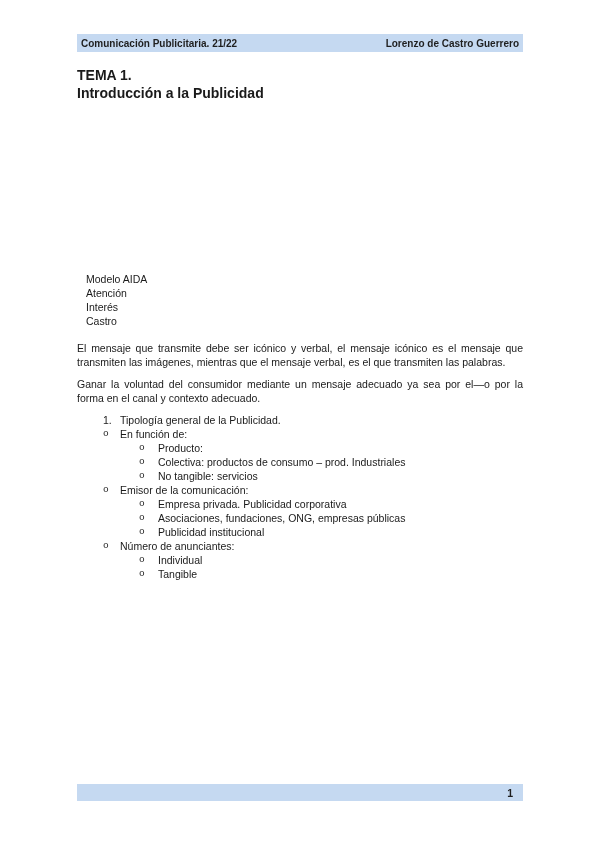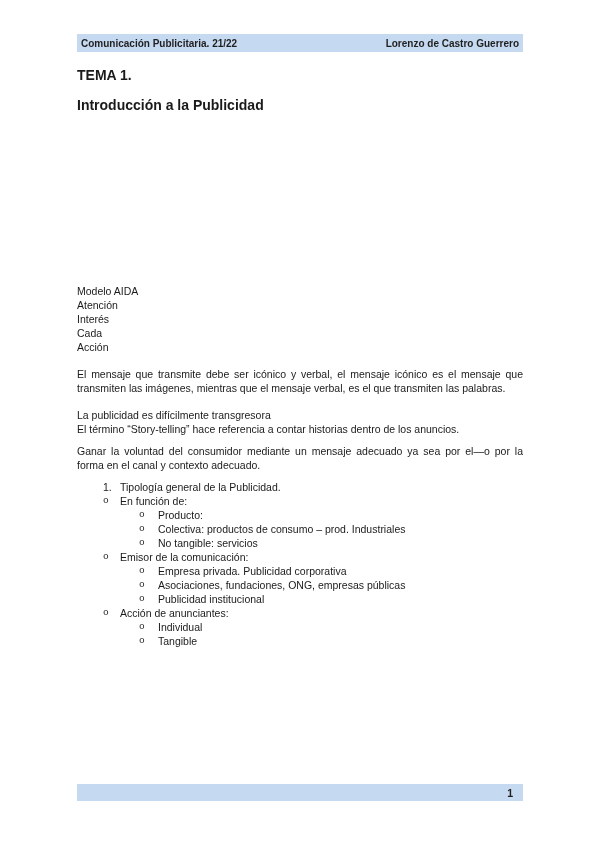--- a/index.html
+++ b/index.html
@@ -31,23 +31,23 @@
     font-size: 10.5px; font-weight: 700; color: #1f1f1f;
   }
 
   
   .content {
     position: absolute; top: 52px; left: 77px; width: 446px;
     font-size: 10.5px; line-height: 14px;
   }
   .title { text-align: left; font-weight: 700; font-size: 14px; line-height: 18px; }
   .title-1 { margin-top: 14px; }
-  .title-2 { margin-top: 12px; }
+  .title-2 { margin-top: 0; }
 
-  .aida-block { margin-top: 170px; }
+  .aida-block { margin-top: 170px; margin-left: 9px; }
   .aida-block div { line-height: 14px; }
 
   .para { margin-top: 13px; text-align: justify; }
   .para.tight-7 { margin-top: 7px; }
   .para.tight-8 { margin-top: 8px; }
   .para.no-justify { text-align: left; }
   .two-lines div { line-height: 14px; }
 
   
   .list-block { margin-top: 8px; }
@@ -72,31 +72,26 @@
 
   <div class="content">
 
     <div class="title title-1">TEMA 1.</div>
     <div class="title title-2">Introducción a la Publicidad</div>
 
     <div class="aida-block">
       <div>Modelo AIDA</div>
       <div>Atención</div>
       <div>Interés</div>
-      <div>Cada</div>
-      <div>Acción</div>
+      <div>Castro</div>
     </div>
 
 
     <p class="para">El mensaje que transmite debe ser icónico y verbal, el mensaje icónico es el mensaje que transmiten las imágenes, mientras que el mensaje verbal, es el que transmiten las palabras.</p>
 
-    <div class="para no-justify two-lines">
-      <div>La publicidad es difícilmente transgresora</div>
-      <div>El término “Story-telling” hace referencia a contar historias dentro de los anuncios.</div>
-    </div>
 
 
     <p class="para tight-8">Ganar la voluntad del consumidor mediante un mensaje adecuado ya sea por el—o por la forma en el canal y contexto adecuado.</p>
 
     <div class="list-block">
 
       <div class="list-row row-a row-num">
         <span class="marker">1.</span>
         <span class="list-heading-text">Tipología general de la Publicidad.</span>
       </div>
@@ -130,21 +125,21 @@
         <span class="marker">o</span>
         <span>Asociaciones, fundaciones, ONG, empresas públicas</span>
       </div>
       <div class="list-row row-b">
         <span class="marker">o</span>
         <span>Publicidad institucional</span>
       </div>
 
       <div class="list-row row-a">
         <span class="marker">o</span>
-        <span>Acción de anunciantes:</span>
+        <span>Número de anunciantes:</span>
       </div>
       <div class="list-row row-b">
         <span class="marker">o</span>
         <span>Individual</span>
       </div>
       <div class="list-row row-b">
         <span class="marker">o</span>
         <span>Tangible</span>
       </div>
 

